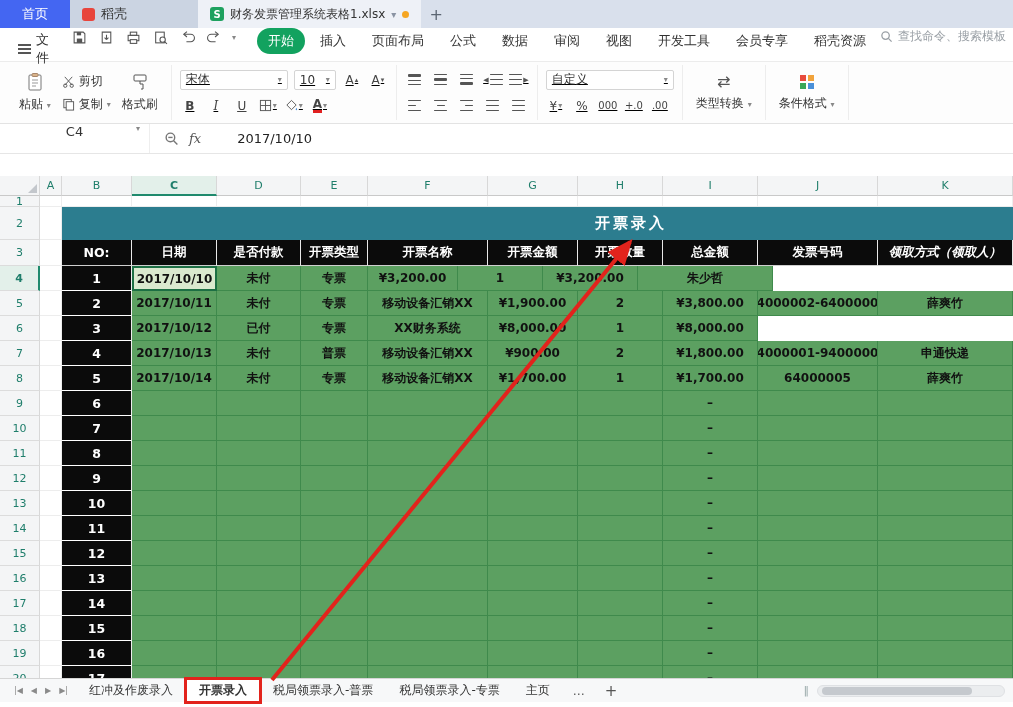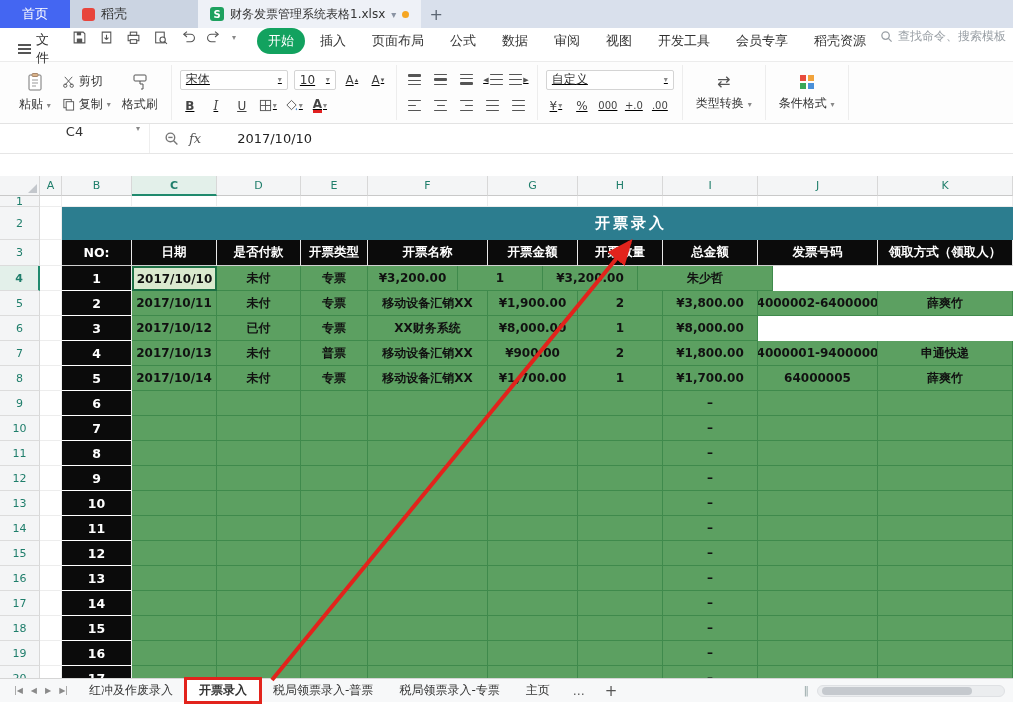--- a/index.html
+++ b/index.html
@@ -479,21 +479,21 @@
             <div class="c a" style="width: 22px;"></div>
             <div class="c hd" style="width: 70px;">NO:</div>
             <div class="c hd" style="width: 85px;">日期</div>
             <div class="c hd" style="width: 84px;">是否付款</div>
             <div class="c hd" style="width: 67px;">开票类型</div>
             <div class="c hd" style="width: 120px;">开票名称</div>
             <div class="c hd" style="width: 90px;">开票金额</div>
             <div class="c hd" style="width: 85px;">开票数量</div>
             <div class="c hd" style="width: 95px;">总金额</div>
             <div class="c hd" style="width: 120px;">发票号码</div>
-            <div class="c hd" style="width: 135px;">领取方式（领取人）</div>
+            <div class="c hd" style="width: 135px; font-style: italic;">领取方式（领取人）</div>
           </div>
           <div class="grow" style="height: 25px;">
             <div class="c a" style="width: 22px;"></div>
             <div class="c no" style="width: 70px;">1</div>
             <div class="c selc" style="width: 85px;">2017/10/10</div>
             <div class="c g" style="width: 84px;">未付</div>
             <div class="c g" style="width: 67px;">专票</div>
             <div class="c g" style="width: 90px;">¥3,200.00</div>
             <div class="c g" style="width: 85px;">1</div>
             <div class="c g" style="width: 95px;">¥3,200.00</div>

